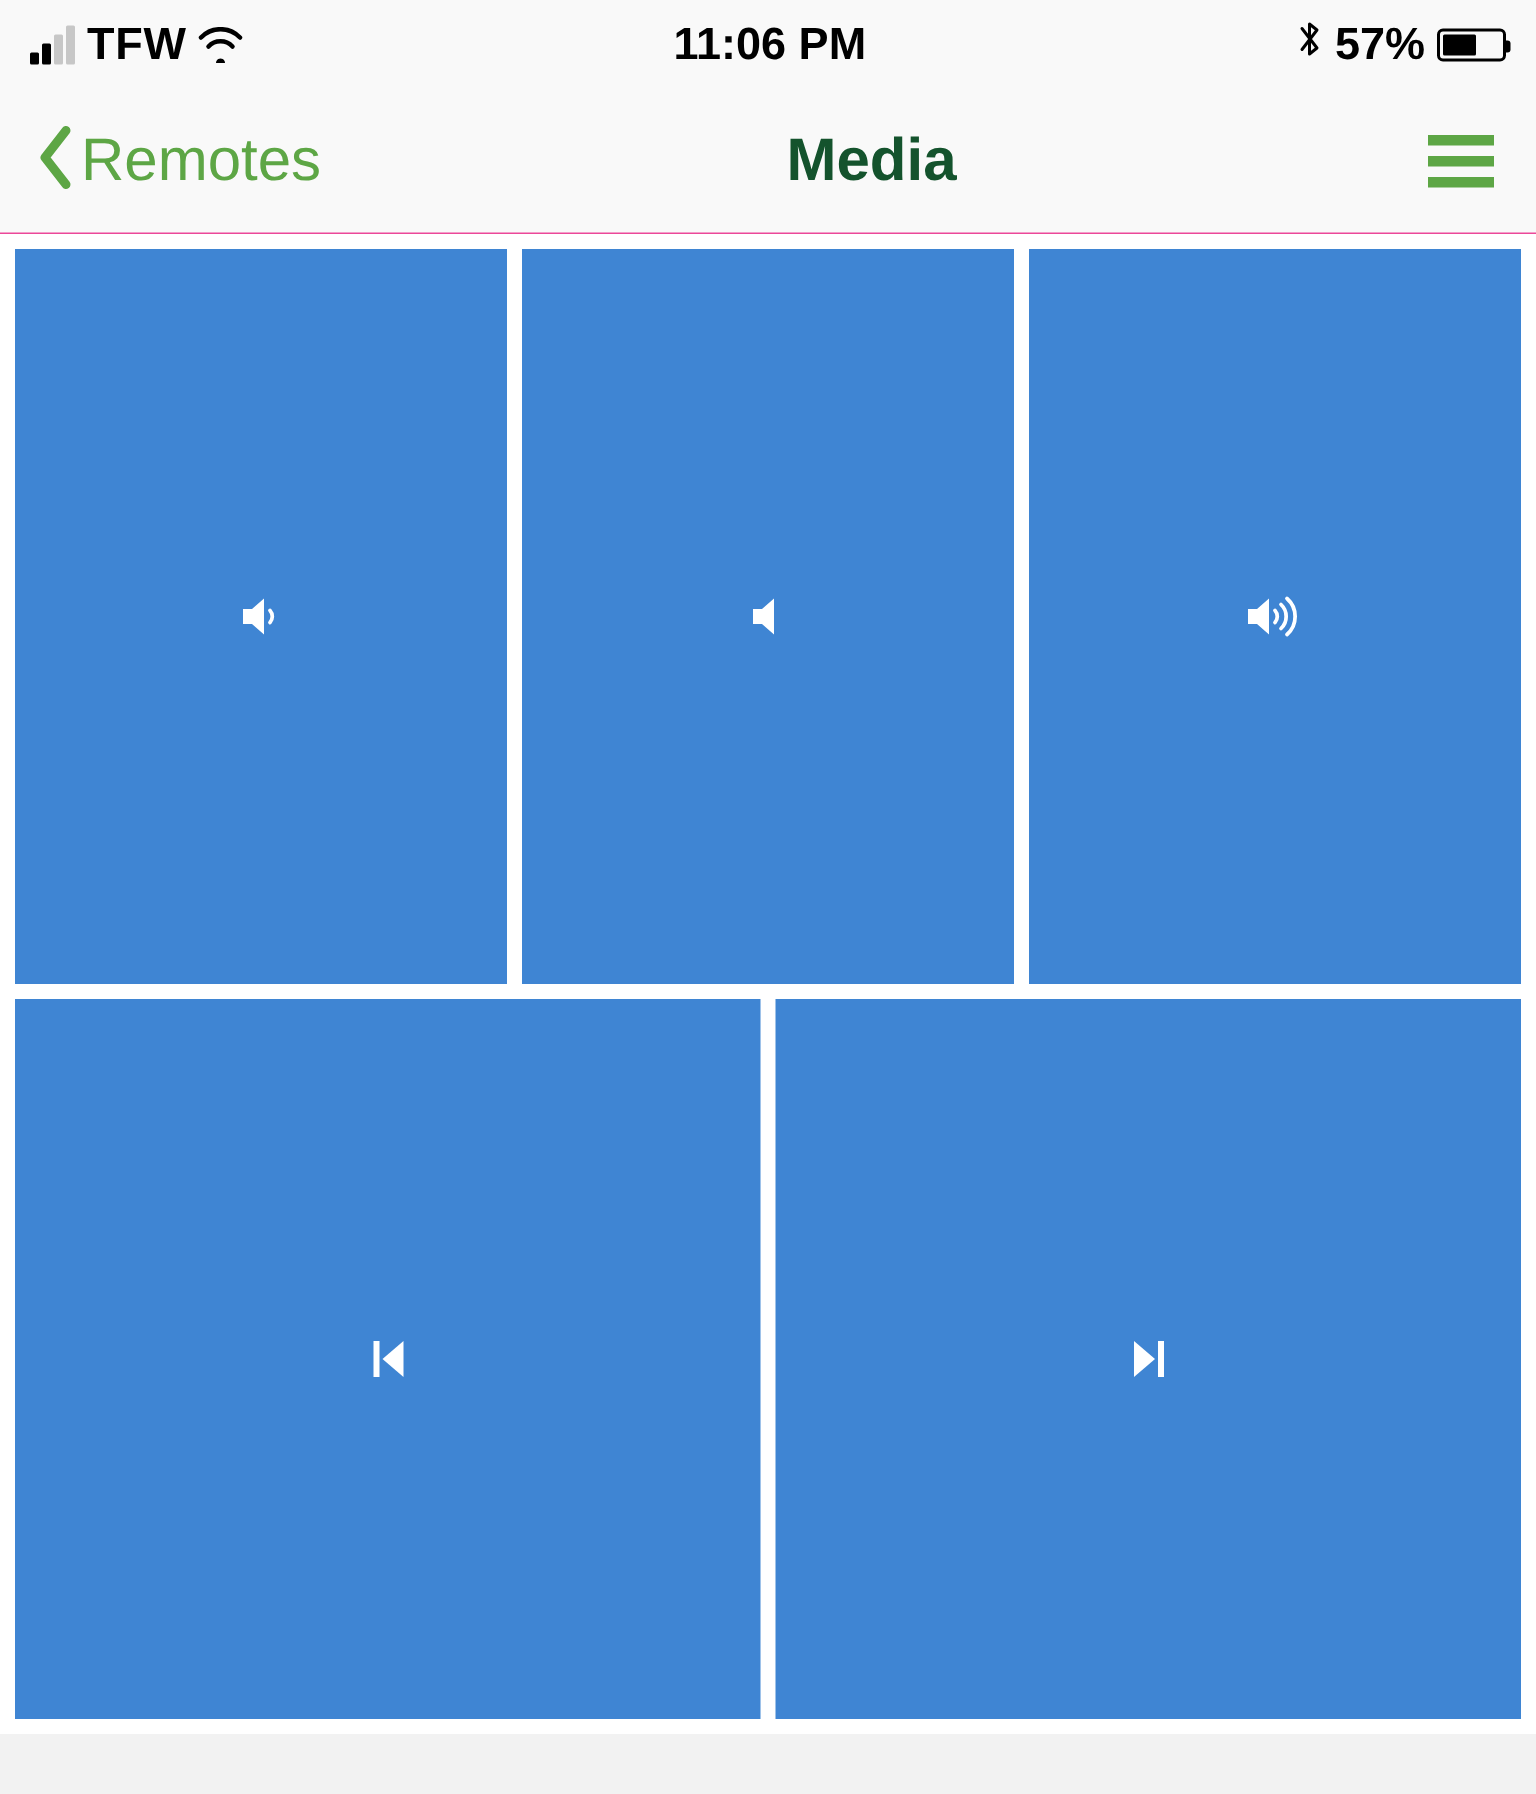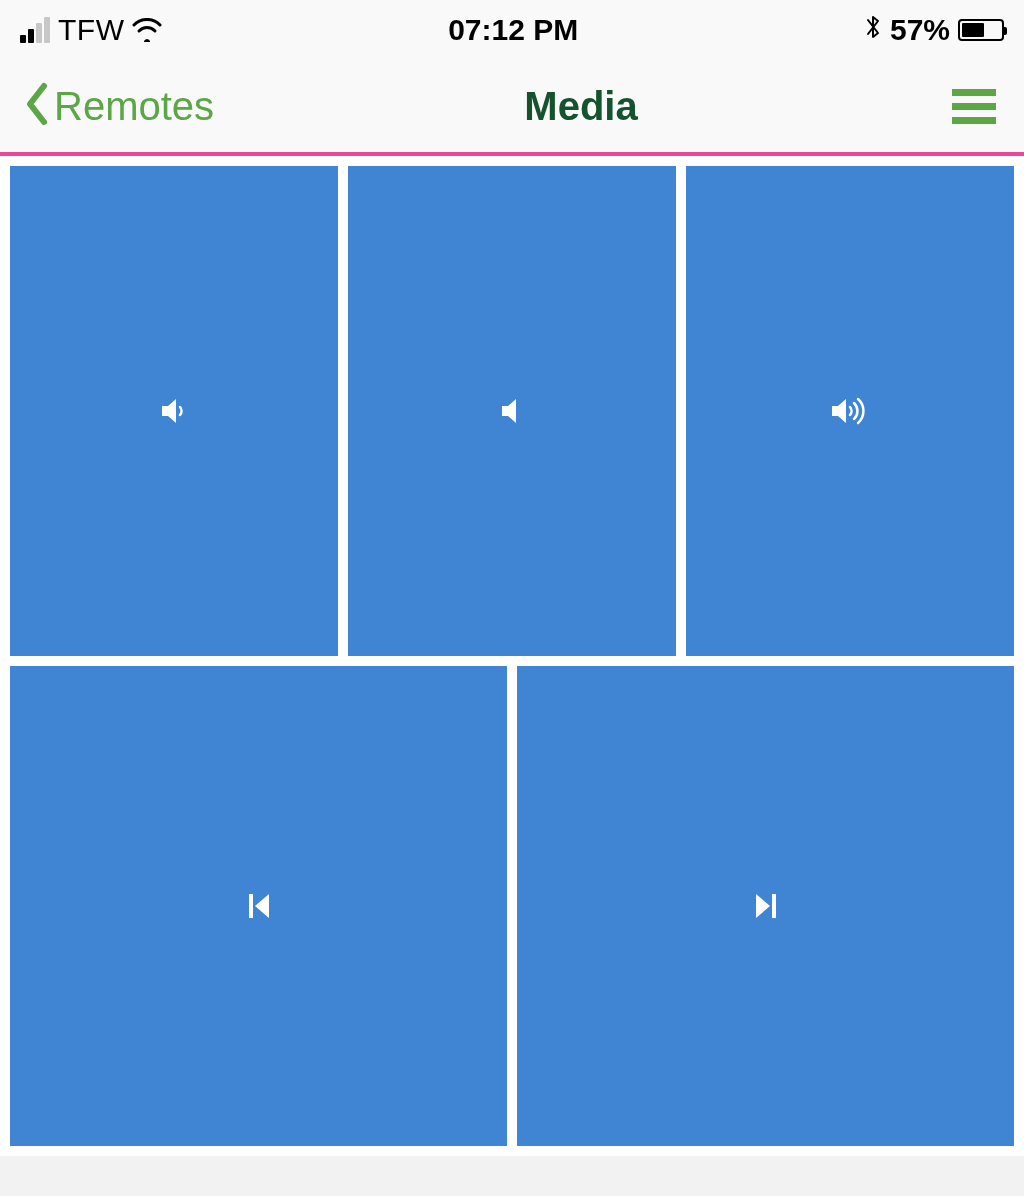--- a/index.html
+++ b/index.html
@@ -23,38 +23,38 @@
   }
   .status-left { display: flex; align-items: center; gap: 8px; }
   .signal-bars { display: flex; align-items: flex-end; gap: 2px; }
   .signal-bars span {
     width: 6px; background: #000; border-radius: 1px;
   }
   .signal-bars span:nth-child(1){height:8px;}
   .signal-bars span:nth-child(2){height:14px;}
   .signal-bars span:nth-child(3){height:20px;background:#c7c7c7;}
   .signal-bars span:nth-child(4){height:26px;background:#c7c7c7;}
-  .carrier { font-weight: 400; letter-spacing: 0.5px; }
+  .carrier { font-weight: 700; letter-spacing: 0.5px; }
   .wifi-icon svg { display:block; }
   .status-right { display:flex; align-items:center; gap:8px; }
   .battery {
     width: 46px; height: 22px; border: 2px solid #000; border-radius: 4px;
     position: relative; display:flex; align-items:center; padding:2px;
   }
   .battery::after {
     content:""; position:absolute; right:-5px; top:6px; width:3px; height:8px;
     background:#000; border-radius: 0 2px 2px 0;
   }
   .battery-level { height:100%; width:57%; background:#000; border-radius:1px;}
   .nav-bar {
     height: 96px;
     display:flex; align-items:center; justify-content:space-between;
     padding: 0 24px;
     background: #f9f9f9;
-    border-bottom: 4px solid #ec4899;
+    border-bottom: 1px solid #ec4899;
   }
   .back-btn { display:flex; align-items:center; gap:2px; cursor:pointer; }
   .back-label { font-size: 40px; color:#5da645; font-weight:400; }
   .nav-title { font-size: 40px; font-weight:700; color:#14532d; }
   .hamburger { display:flex; flex-direction:column; gap:7px; cursor:pointer; padding:4px;}
   .hamburger span { width:44px; height:7px; background:#5da645; }
   .content {
     padding: 10px;
     background:#fff;
   }
@@ -82,21 +82,21 @@
     </div>
     <span class="carrier">TFW</span>
     <span class="wifi-icon">
       <svg width="30" height="24" viewBox="0 0 30 24">
         <path d="M15 21 a3 3 0 1 0 0.001 0 Z" fill="#000"></path>
         <path d="M7 13 a11 11 0 0 1 16 0" stroke="#000" stroke-width="3" fill="none" stroke-linecap="round"></path>
         <path d="M2 7 a18 18 0 0 1 26 0" stroke="#000" stroke-width="3" fill="none" stroke-linecap="round"></path>
       </svg>
     </span>
   </div>
-  <div class="status-center">07:12 PM</div>
+  <div class="status-center">11:06 PM</div>
   <div class="status-right">
     <span>
       <svg width="18" height="28" viewBox="0 0 18 28">
         <path d="M4 7 L14 20 L9 24 L9 4 L14 8 L4 21" stroke="#000" stroke-width="2" fill="none" stroke-linejoin="round" stroke-linecap="round"></path>
       </svg>
     </span>
     <span>57%</span>
     <div class="battery">
       <div class="battery-level"></div>
     </div>

